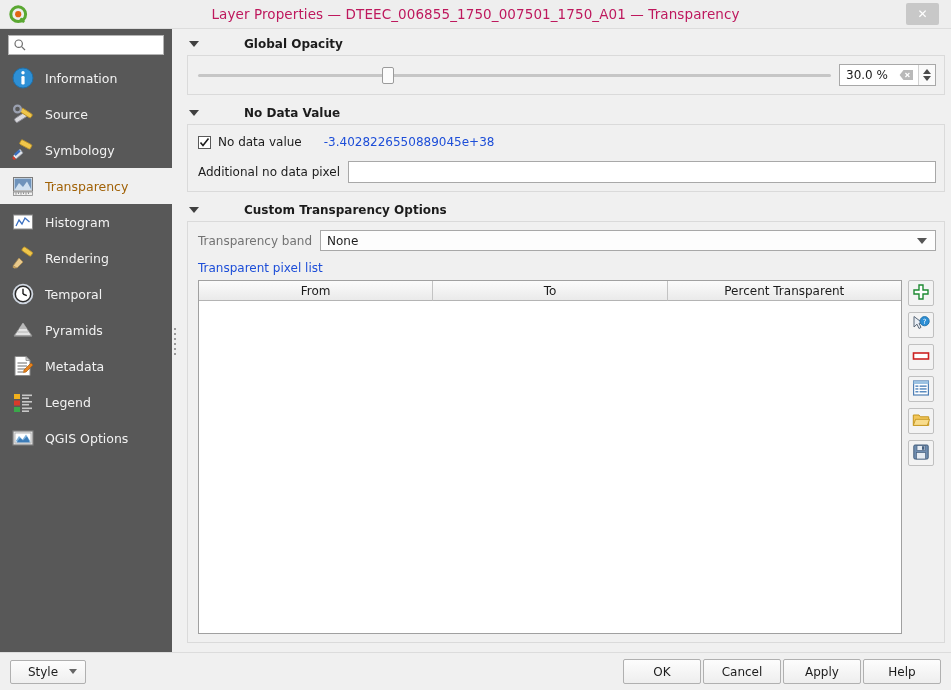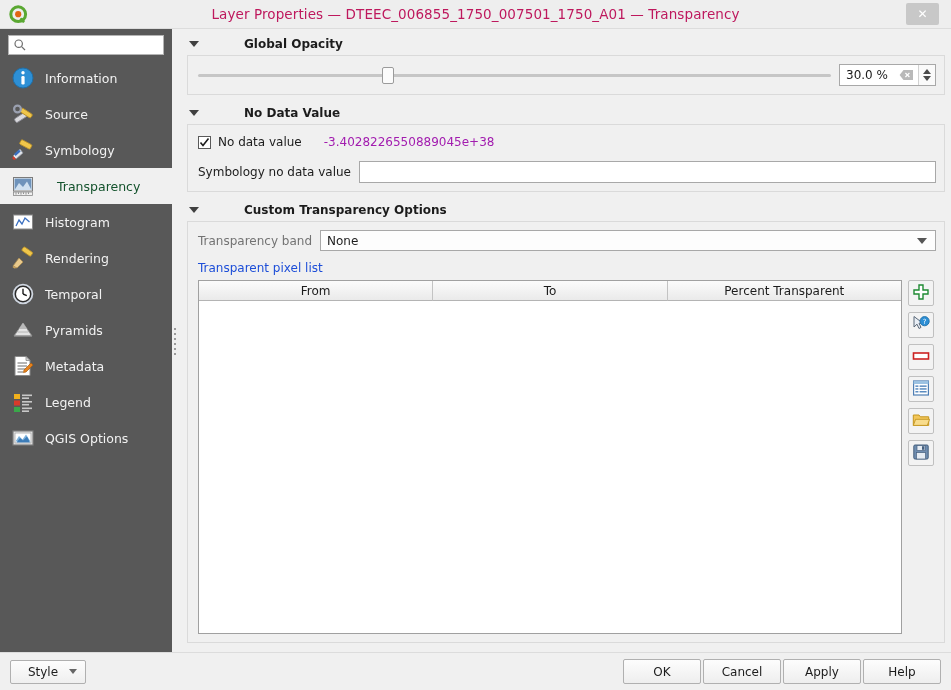--- a/index.html
+++ b/index.html
@@ -104,22 +104,21 @@
     height: 36px;
     display: flex;
     align-items: center;
     padding-left: 10px;
     color: #f2f2f2;
     font-size: 12.5px;
     cursor: pointer;
   }
   .nav-item.selected {
     background: #f0f0f0;
-    color: #14532d;
-    gap: 12px;
+    color: #a16207;
   }
   .nav-icon {
     width: 26px; height: 26px;
     margin-right: 9px;
     flex: 0 0 26px;
     display: flex; align-items: center; justify-content: center;
   }
   .nav-label { white-space: nowrap; }
 
   .splitter {
@@ -263,21 +262,21 @@
   }
   .chk {
     width: 13px; height: 13px;
     border: 1px solid #5a5a5a;
     background: #ffffff;
     margin-right: 7px;
     display: flex; align-items: center; justify-content: center;
     cursor: pointer;
   }
   .nd-label { font-size: 12px; color: #1c1c1c; margin-right: 22px; }
-  .nd-value { font-size: 12px; color: #a21caf; }
+  .nd-value { font-size: 12px; color: #1d4ed8; }
 
   .nd-row2 { display: flex; align-items: center; }
   .nd-row2 .lbl { font-size: 12px; color: #1c1c1c; margin-right: 8px; }
   .txtfield {
     flex: 1;
     height: 22px;
     border: 1px solid #a8a8a8;
     background: #ffffff;
   }
   .txtfield input {
@@ -633,21 +632,21 @@
         <div class="nd-row1">
           <span class="chk">
             <svg width="11" height="11" viewBox="0 0 11 11" style="display: block;">
               <polyline points="1.5,5.5 4,8.5 9.5,1.5" fill="none" stroke="#1c1c1c" stroke-width="1.6"></polyline>
             </svg>
           </span>
           <span class="nd-label">No data value</span>
           <span class="nd-value">-3.4028226550889045e+38</span>
         </div>
         <div class="nd-row2">
-          <span class="lbl">Symbology no data value</span>
+          <span class="lbl">Additional no data pixel</span>
           <span class="txtfield">
             <input type="text" value="" placeholder="" style="">
           </span>
         </div>
       </div>
 
       <div class="group-header">
         <span class="tri"></span>
         <span class="group-title">Custom Transparency Options</span>
       </div>

